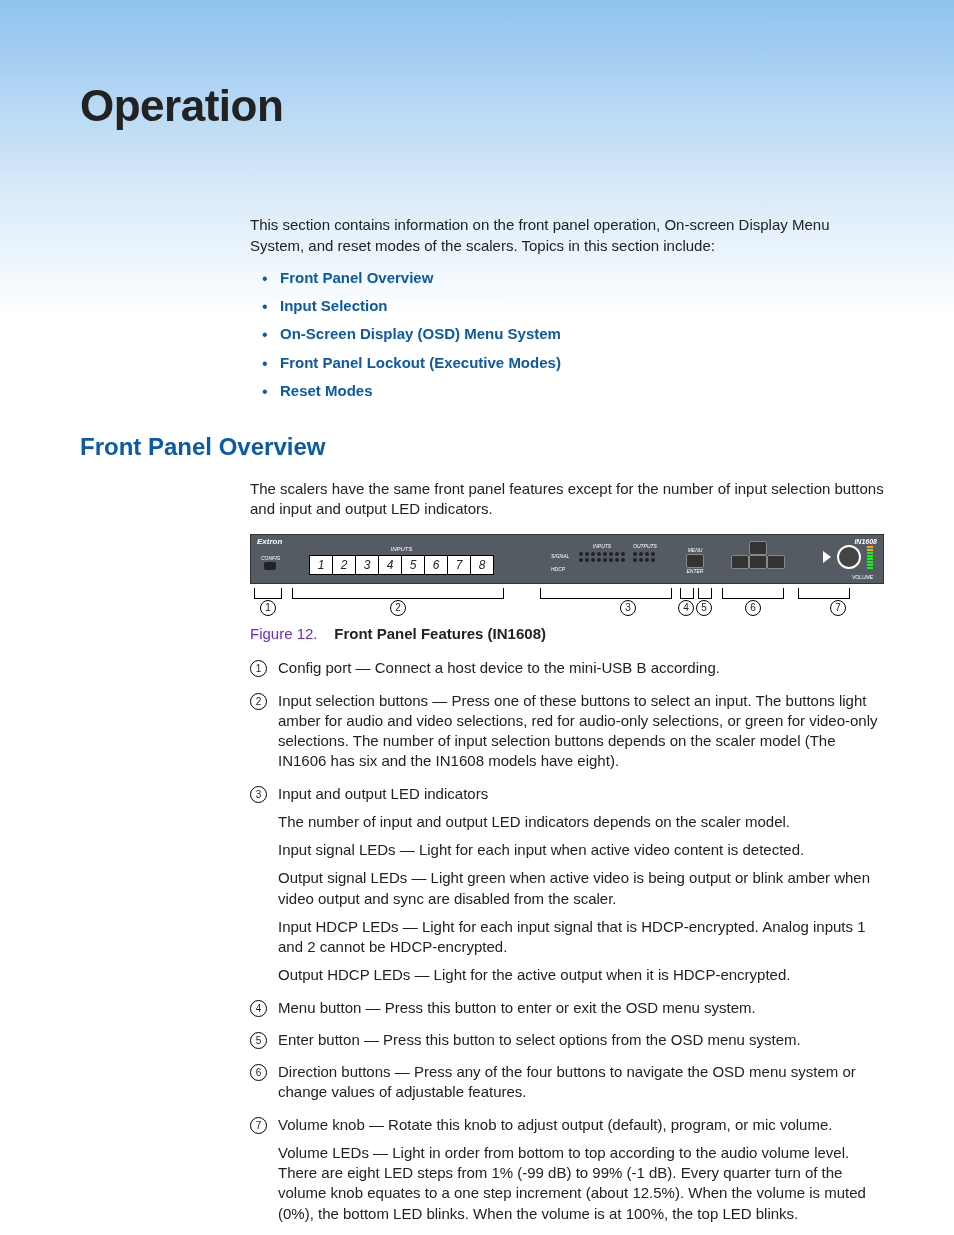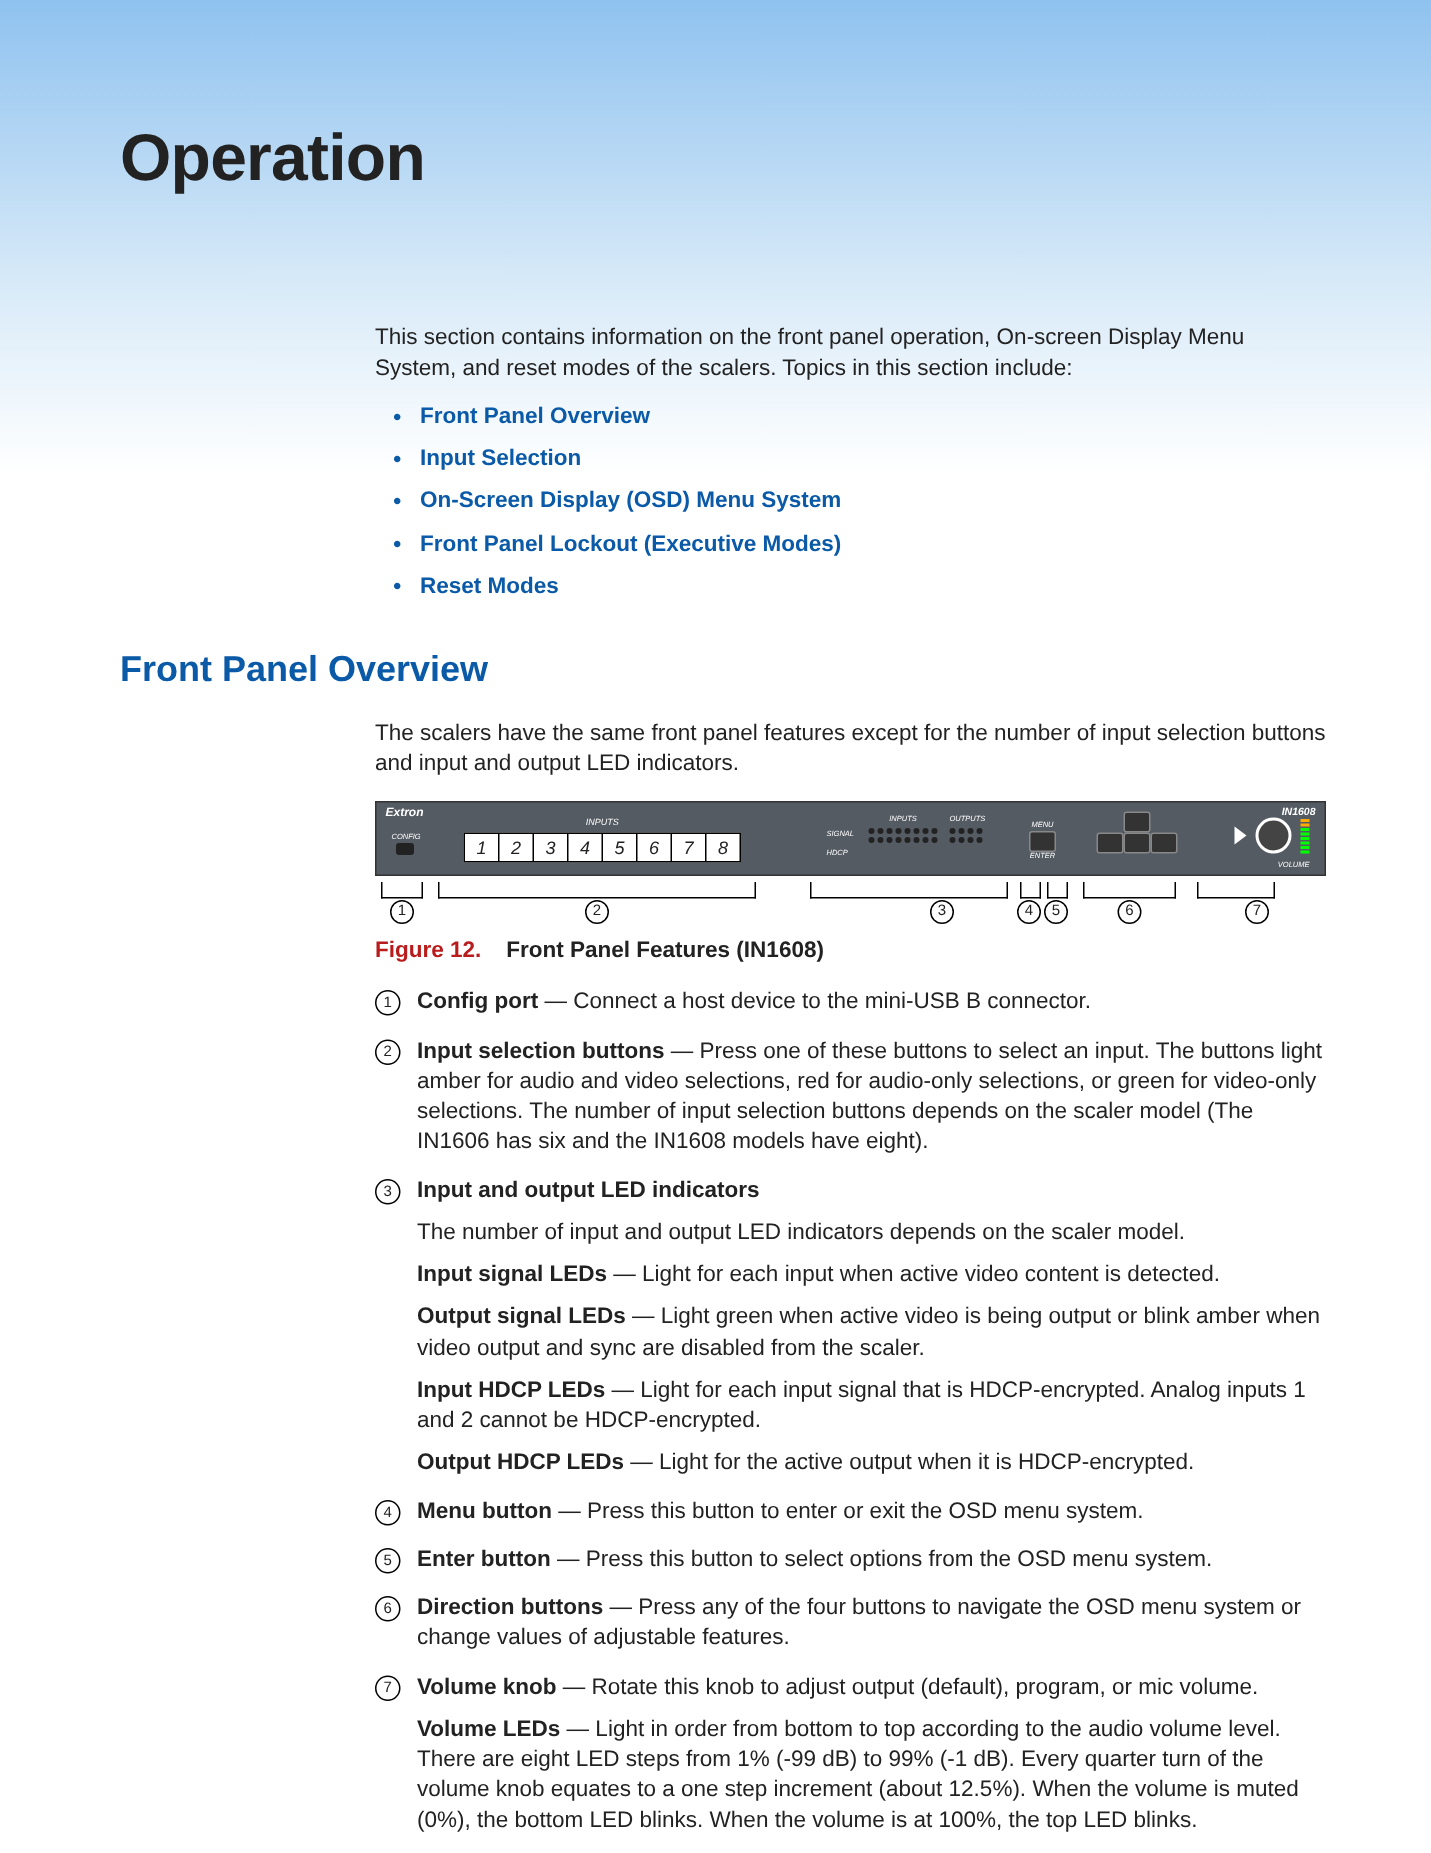--- a/index.html
+++ b/index.html
@@ -240,21 +240,21 @@
     border: 1px solid #000;
     border-radius: 50%;
     font-size: 10px;
     text-align: center;
     line-height: 14px;
     background: #fff;
   }
   .figcap {
     margin: 8px 0 14px 0;
   }
-  .figcap .fignum { color: #b91c1c; font-weight: bold; }
+  .figcap .fignum { color: #6d28d9; font-weight: normal; }
   .figcap .figtitle { font-weight: bold; }
   .features {
     list-style: none;
     padding: 0;
     margin: 0;
   }
   .features > li {
     position: relative;
     padding-left: 28px;
     margin-bottom: 12px;
@@ -264,21 +264,21 @@
     left: 0;
     top: 2px;
     width: 15px;
     height: 15px;
     border: 1px solid #000;
     border-radius: 50%;
     font-size: 10px;
     text-align: center;
     line-height: 15px;
   }
-  .features b { font-weight: bold; }
+  .features b { font-weight: normal; }
   .sub {
     margin-top: 8px;
     margin-bottom: 6px;
   }
 </style>
 </head>
 <body>
 
 <div class="page">
   <h1>Operation</h1>
@@ -412,21 +412,21 @@
 
     <p class="figcap">
       <span class="fignum">Figure 12.</span>
       <span>&nbsp;&nbsp;</span>
       <span class="figtitle">Front Panel Features (IN1608)</span>
     </p>
 
     <ul class="features">
       <li>
         <span class="circnum">1</span>
-        <b>Config port</b><span> — Connect a host device to the mini-USB B connector.</span>
+        <b>Config port</b><span> — Connect a host device to the mini-USB B according.</span>
       </li>
       <li>
         <span class="circnum">2</span>
         <b>Input selection buttons</b><span> — Press one of these buttons to select an input. The buttons light amber for audio and video selections, red for audio-only selections, or green for video-only selections. The number of input selection buttons depends on the scaler model (The IN1606 has six and the IN1608 models have eight).</span>
       </li>
       <li>
         <span class="circnum">3</span>
         <b>Input and output LED indicators</b>
         <div class="sub">The number of input and output LED indicators depends on the scaler model.</div>
         <div class="sub"><b>Input signal LEDs</b><span> — Light for each input when active video content is detected.</span></div>

